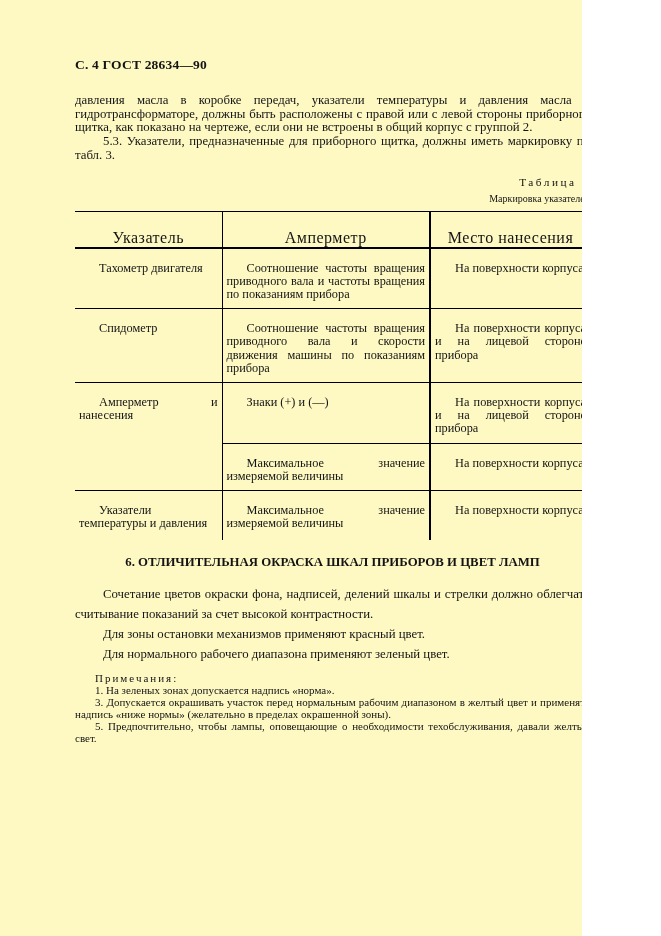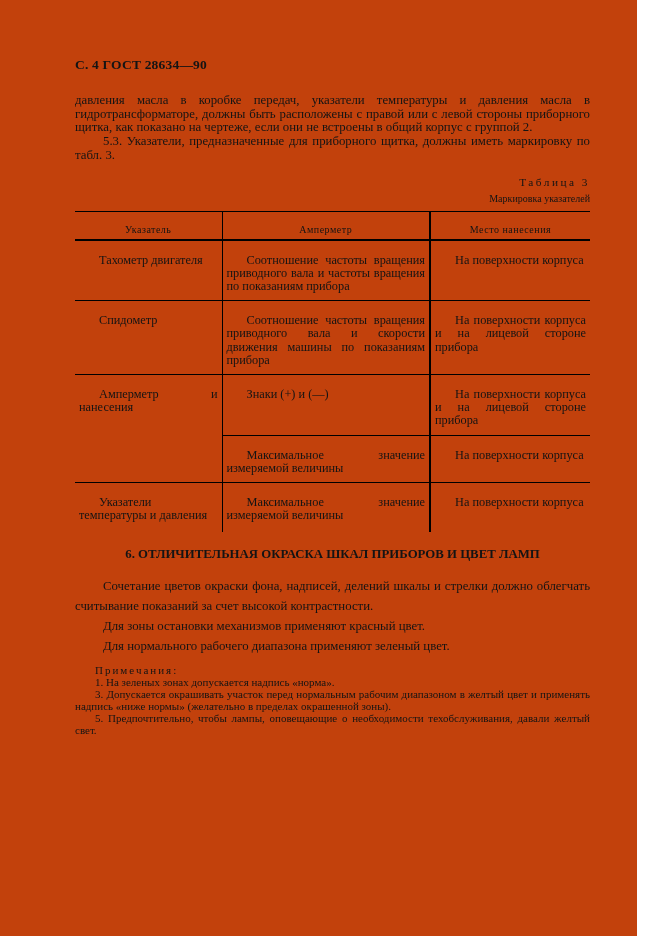--- a/index.html
+++ b/index.html
@@ -1,20 +1,20 @@
 <!DOCTYPE html>
 <html lang="ru"><head>
 <meta charset="utf-8">
 <style>
   html, body { margin: 0; padding: 0; background: #ffffff; }
   .page {
     position: relative;
-    width: 637px;
+    width: 582px;
     height: 936px;
-    background: #c2410c;
+    background: #fef9c3;
     font-family: "Liberation Serif", "DejaVu Serif", serif;
     color: #141414;
     overflow: hidden;
   }
   .content {
     position: absolute;
     left: 75px;
     top: 0;
     width: 515px;
   }
@@ -51,24 +51,24 @@
   table.gost {
     margin-top: 7px;
     width: 515px;
     table-layout: fixed;
     border-collapse: collapse;
     font-size: 12.3px;
     line-height: 13.2px;
   }
   table.gost th {
     font-weight: normal;
-    font-size: 10px;
+    font-size: 16px;
     line-height: 11px;
     letter-spacing: 0.5px;
-    padding: 12px 2px 4px 2px;
+    padding: 20px 2px 4px 2px;
     border-top: 1px solid #000;
     border-bottom: 2.5px solid #000;
     text-align: center;
     vertical-align: middle;
   }
   table.gost td {
     vertical-align: top;
     text-align: justify;
     text-indent: 20px;
     padding: 13px 4px 7px 4px;

